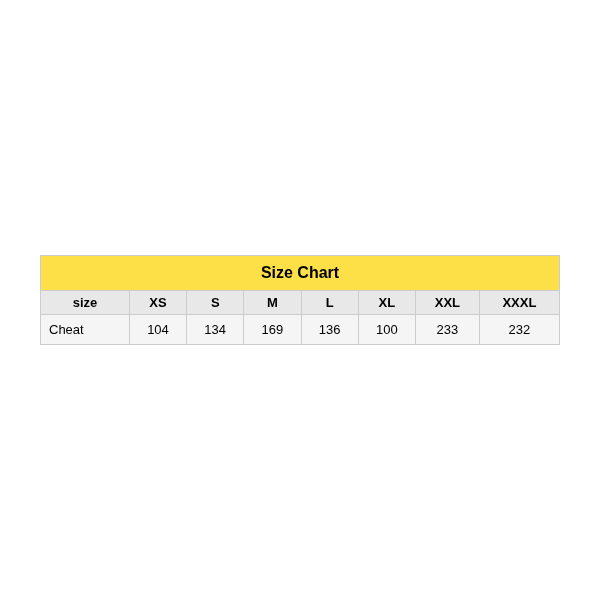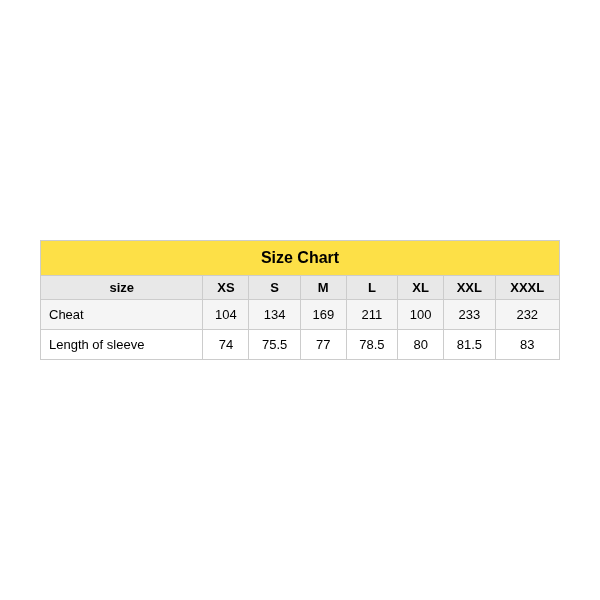--- a/index.html
+++ b/index.html
@@ -84,30 +84,20 @@
         <td>L</td>
         <td>XL</td>
         <td>XXL</td>
         <td>XXXL</td>
       </tr>
       <tr class="data-row">
         <td class="row-label">Cheat</td>
         <td>104</td>
         <td>134</td>
         <td>169</td>
-        <td>211</td>
+        <td>136</td>
         <td>100</td>
         <td>233</td>
         <td>232</td>
-      </tr>
-      <tr class="data-row">
-        <td class="row-label">Length of sleeve</td>
-        <td>74</td>
-        <td>75.5</td>
-        <td>77</td>
-        <td>78.5</td>
-        <td>80</td>
-        <td>81.5</td>
-        <td>83</td>
       </tr>
     </tbody>
   </table>
 </div>
 
 </body></html>

